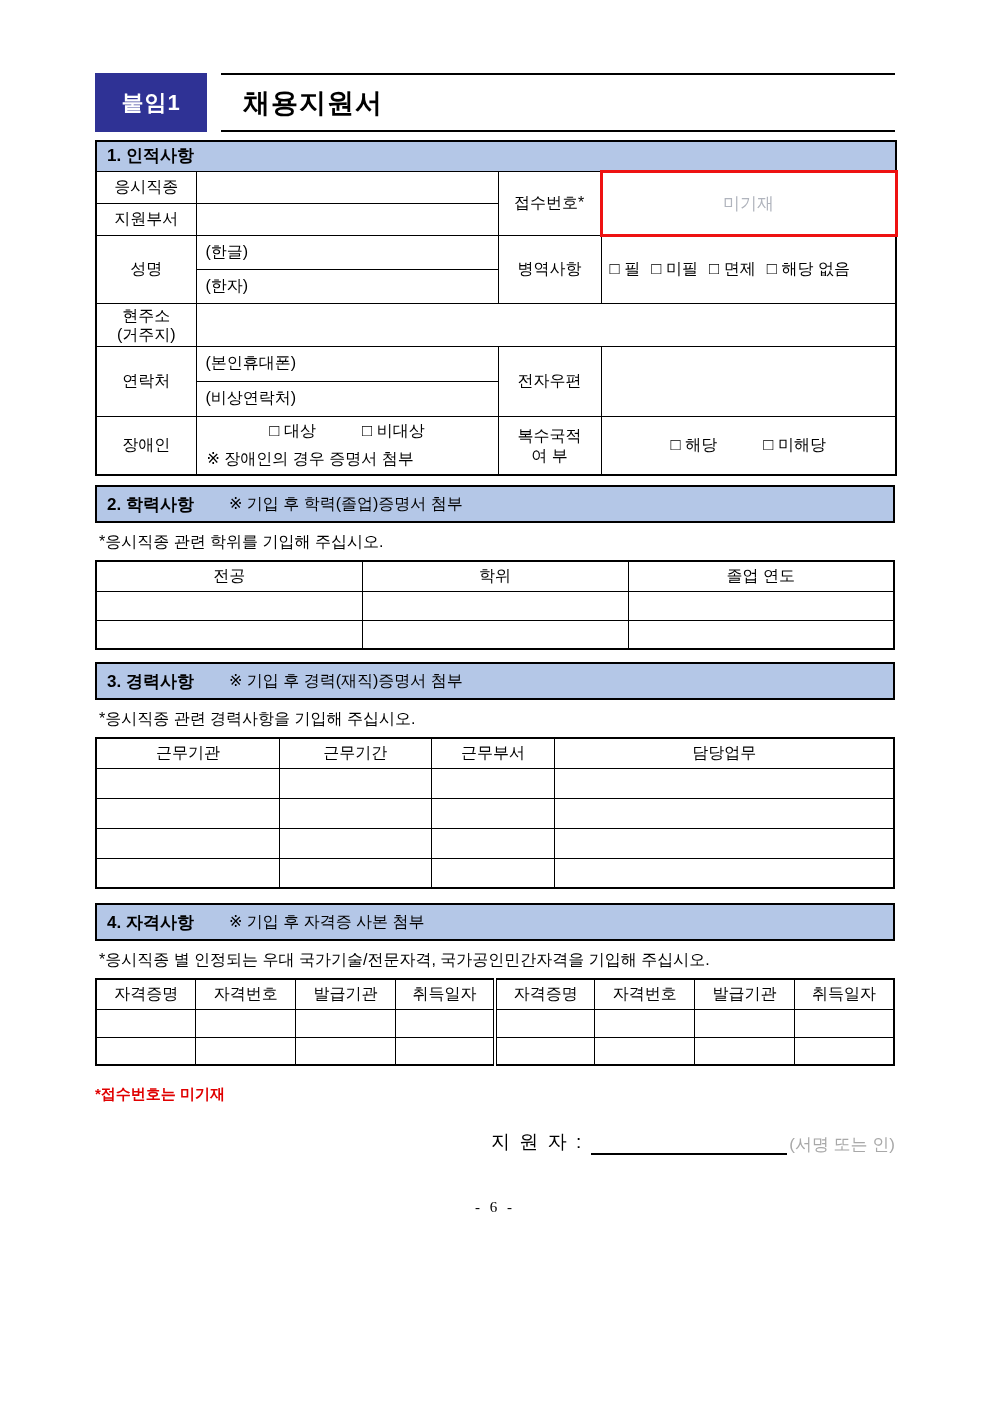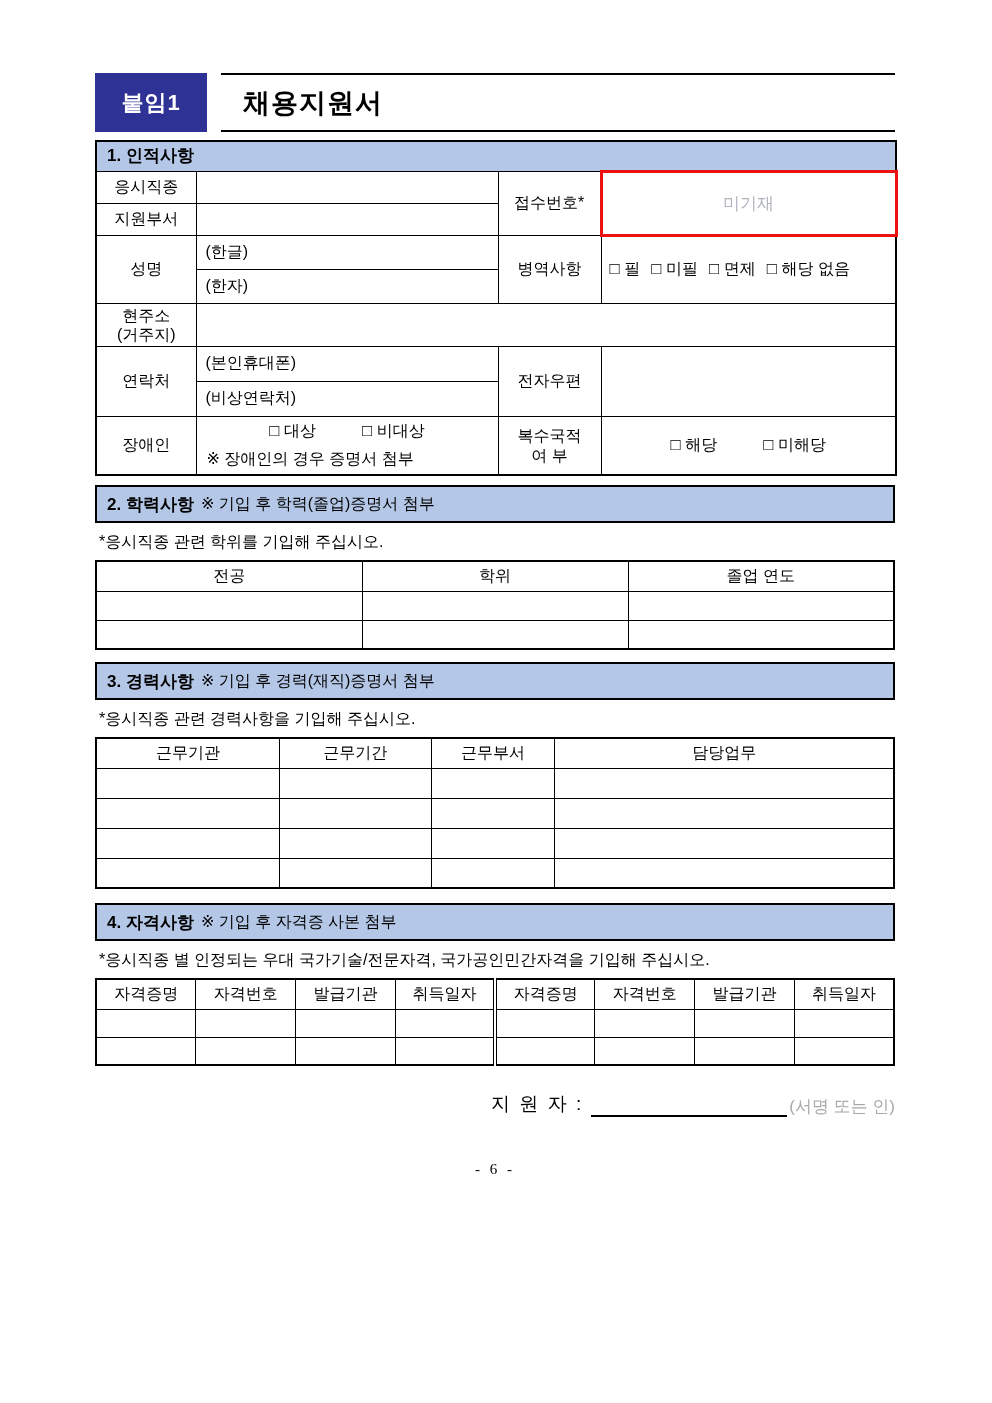--- a/index.html
+++ b/index.html
@@ -53,21 +53,21 @@
   .opts { white-space: nowrap; }
   .opts.left { text-align: left; padding-left: 8px; }
   .cb-box { font-size: 17px; }
   .opts.tight .cb-item + .cb-item { margin-left: 11px; }
   .opts.wide .cb-item + .cb-item { margin-left: 46px; }
   .t1 .disa-note { text-align: left; padding-left: 6px; margin-top: 7px; font-size: 16px; }
 
   
   .sec-band {
     width: 800px; border: 2px solid #000; background: #b4c7e7;
-    height: 38px; display: flex; align-items: center; padding-left: 10px;
+    height: 38px; display: flex; align-items: center; padding-left: 10px; gap: 28px;
   }
   .sec-band b { font-size: 17px; }
   .sec-band .band-note { font-size: 16px; margin-left: 7px; }
   .m-t1 { margin-top: 8px; }
   .m-band2 { margin-top: 9px; }
   .m-band3 { margin-top: 12px; text-align: center; }
   .m-band4 { margin-top: 14px; }
   .instruction { margin: 9px 0 7px 4px; font-size: 16px; }
 
   
@@ -291,20 +291,21 @@
           <td></td>
           <td></td>
           <td></td>
           <td></td>
           <td></td>
           <td></td>
         </tr>
       </tbody>
   </table>
 
+  <div class="red-note">*접수번호는 미기재</div>
   <div class="sig-line">
     <span class="sig-label">지 원 자 :</span>
     <span class="sig-underline"></span>
     <span class="sig-hint">(서명 또는 인)</span>
   </div>
   <div class="page-num">- 6 -</div>
 
 </div>
 
 </body></html>

